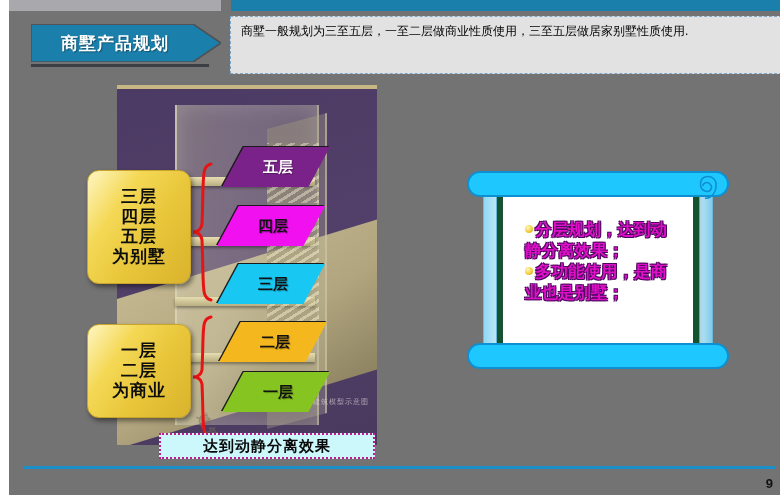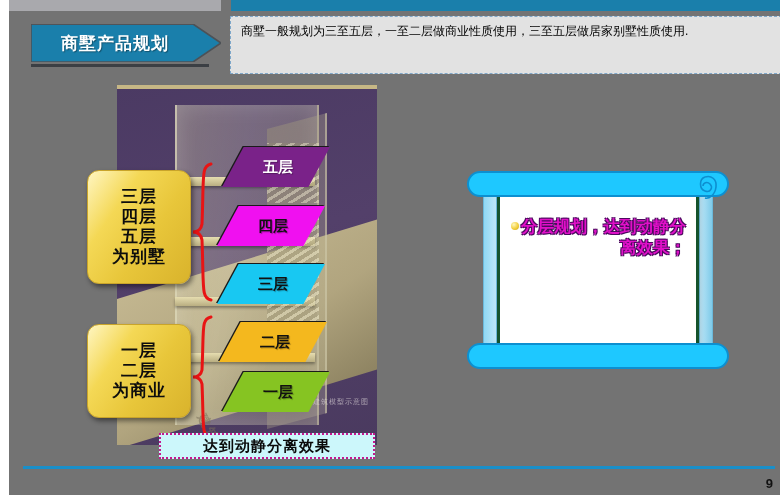--- a/index.html
+++ b/index.html
@@ -270,25 +270,24 @@
     width: 14px; height: 162px;
     background: linear-gradient(90deg, #bde6f7 0%, #7fcbe9 100%);
     border: 1px solid #6cb9da;
     box-sizing: border-box;
   }
   .scroll-paper {
     position: absolute;
     left: 30px; top: 20px;
     right: 30px; bottom: 20px;
     background: #ffffff;
-    border: 3px solid #14532d;
+    border: 6px solid #14532d;
     box-shadow: inset 0 0 0 1px #ffffff, 2px 2px 4px rgba(0,0,0,0.12);
     box-sizing: border-box;
-    padding: 22px 10px 10px 0;
-    text-align: right;
+    padding: 22px 10px 10px 22px;
   }
   .scroll-curl {
     position: absolute;
     right: 6px; top: 2px;
     width: 26px; height: 30px;
   }
   .bullet-line {
     color: #e010c8;
     font-size: 16.5px;
     font-weight: bold;
@@ -414,20 +413,23 @@
     <span>达到动静分离效果</span>
   </div>
 
   <div class="scroll">
     <div class="scroll-left"></div>
     <div class="scroll-right"></div>
     <div class="scroll-paper">
       <div class="bullet-line">
         <span class="dot"></span><span>分层规划，达到动静分离效果；</span>
       </div>
+      <div class="bullet-line">
+        <span class="dot"></span><span>多功能使用，是商业也是别墅；</span>
+      </div>
     </div>
     <div class="scroll-top"></div>
     <div class="scroll-bottom"></div>
     <svg class="scroll-curl" viewBox="0 0 26 30">
       <path d="M8 4 C2 6 2 16 8 18 C14 20 16 14 13 11 C10 8 6 10 6 13" fill="none" stroke="#0d8fd0" stroke-width="1.6"></path>
       <path d="M8 4 C14 2 20 6 19 14 C18 22 12 26 8 25" fill="none" stroke="#0d8fd0" stroke-width="1.6"></path>
     </svg>
   </div>
 
   <div class="footer-rule"></div>

